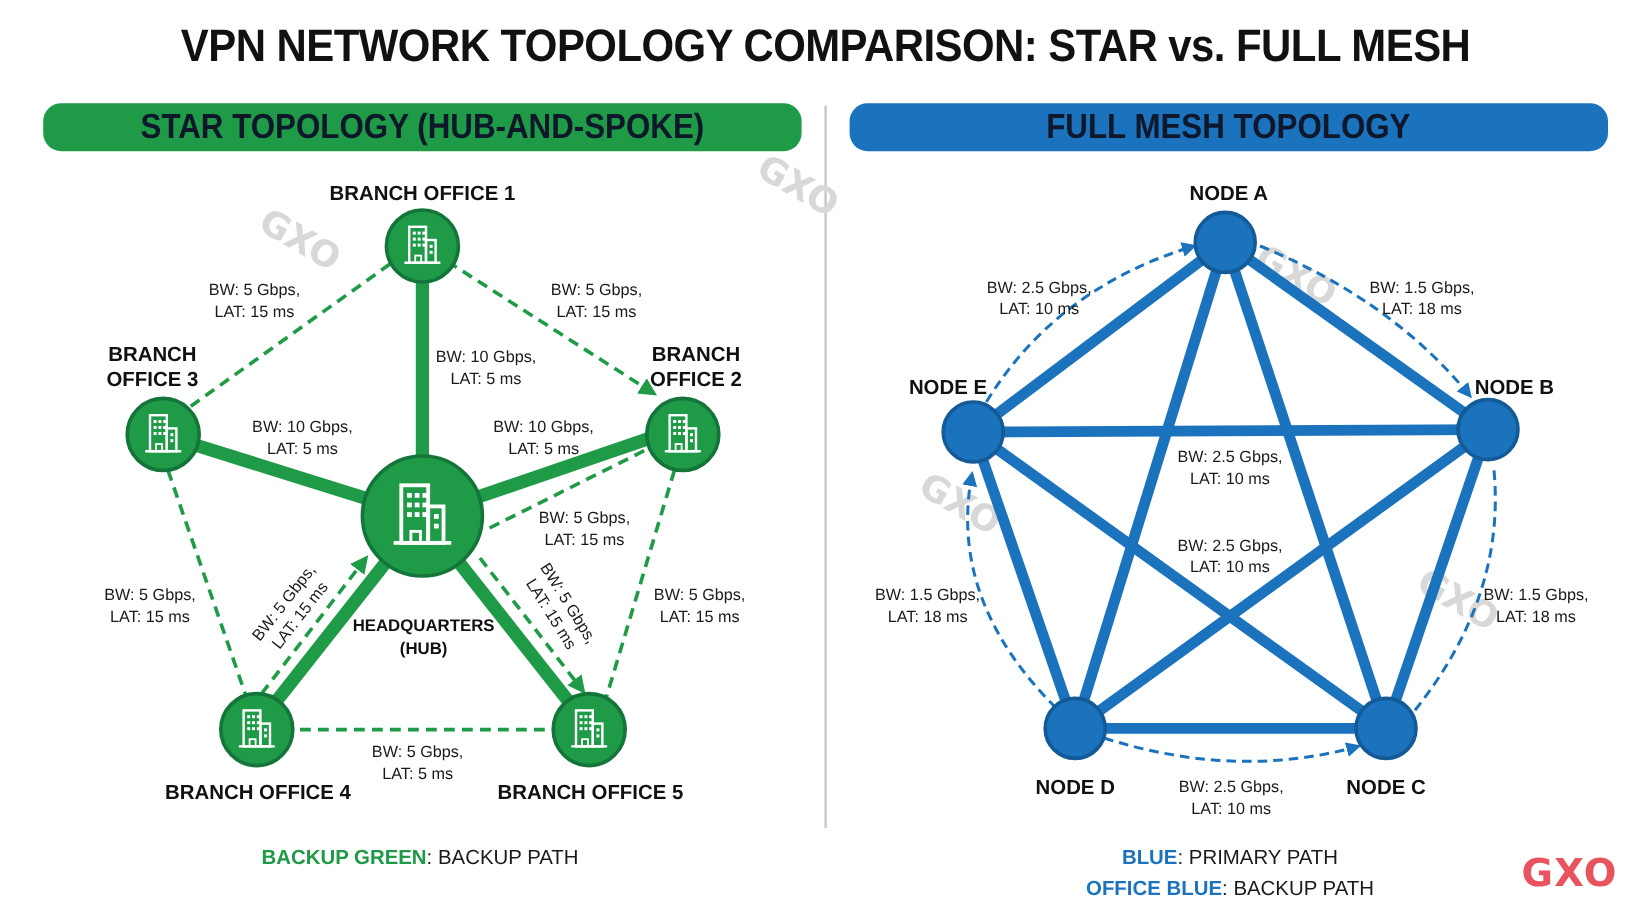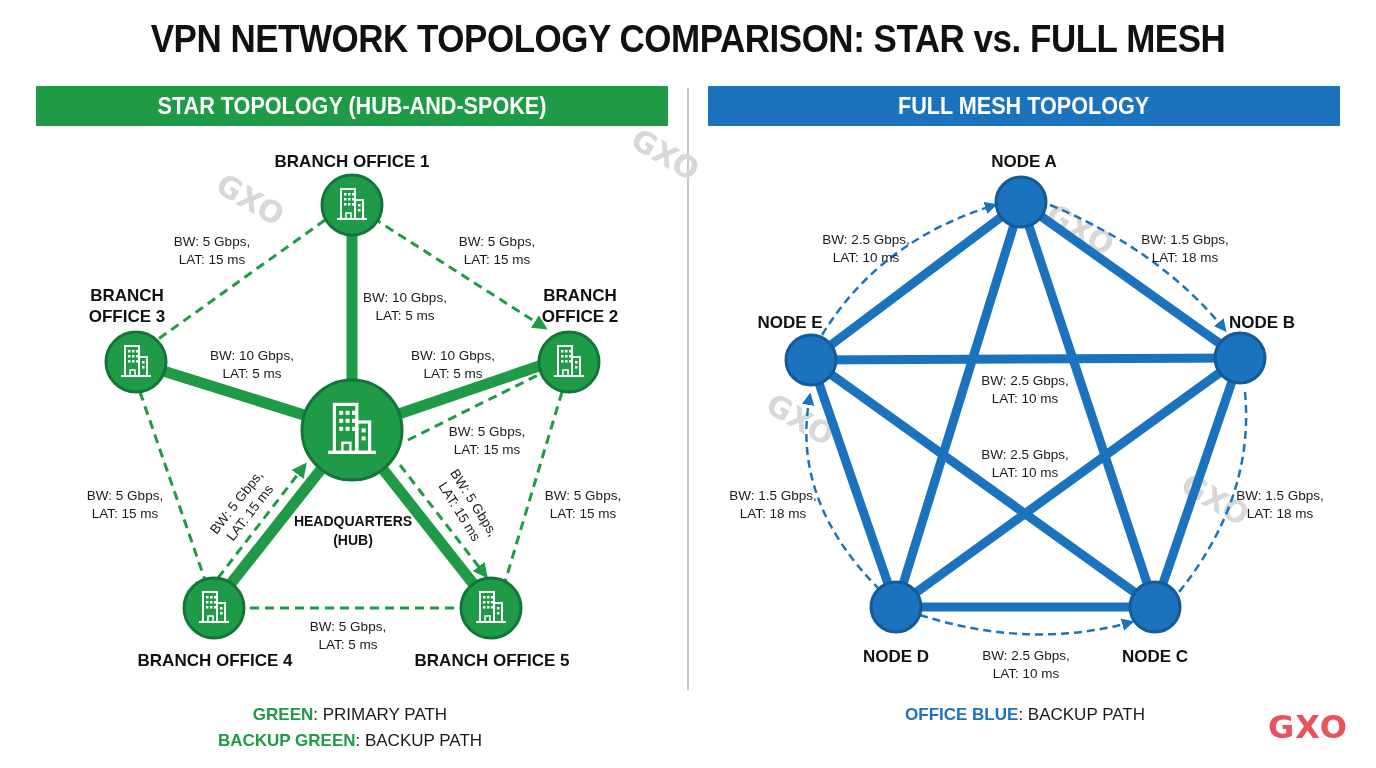--- a/index.html
+++ b/index.html
@@ -11,22 +11,22 @@
   }
   .title {
     position: absolute; left: 0; top: 18px; width: 1376px;
     text-align: center; font-weight: bold; font-size: 38px;
     letter-spacing: -0.5px; color: #111;
     font-family: "Liberation Sans", sans-serif;
     transform: scaleX(0.92);
   }
   .panel-header {
     position: absolute; top: 86px; height: 40px;
-    border-radius: 1px; color: #ffffff; font-weight: bold;
-    font-size: 24px; display: flex; align-items: center; justify-content: center;
+    border-radius: 15px; color: #0f172a; font-weight: bold;
+    font-size: 29px; display: flex; align-items: center; justify-content: center;
   }
   .panel-header span { display: inline-block; transform: scaleX(0.9); }
   .hdr-star { left: 36px; width: 632px; background: #1f9a47; }
   .hdr-mesh { left: 708px; width: 632px; background: #1b72bd; align-items: center; }
   .divider { position: absolute; left: 687px; top: 88px; width: 2px; height: 602px; background: #c8c8c8; }
   svg.diagram { position: absolute; left: 0; top: 0; }
   .lbl { font-family: "Liberation Sans", sans-serif; font-size: 13.5px; fill: #1a1a1a; }
   .node-lbl { font-family: "Liberation Sans", sans-serif; font-size: 17px; font-weight: bold; fill: #111; }
   .wm { font-family: "DejaVu Sans", sans-serif; font-size: 30px; font-weight: bold; fill: #d8d8d8; }
   .legend {
@@ -229,19 +229,19 @@
     <text class="lbl" x="773" y="500" text-anchor="middle">BW: 1.5 Gbps,</text>
     <text class="lbl" x="773" y="518" text-anchor="middle">LAT: 18 ms</text>
     <text class="lbl" x="1280" y="500" text-anchor="middle">BW: 1.5 Gbps,</text>
     <text class="lbl" x="1280" y="518" text-anchor="middle">LAT: 18 ms</text>
     <text class="lbl" x="1026" y="660" text-anchor="middle">BW: 2.5 Gbps,</text>
     <text class="lbl" x="1026" y="678" text-anchor="middle">LAT: 10 ms</text>
   </g>
 </svg>
 
 <div class="legend legend-star">
-  <div><span class="k">GREEN</span><span>: PRIMARY PATH</span></div>
   <div><span class="k">BACKUP GREEN</span><span>: BACKUP PATH</span></div>
 </div>
 <div class="legend legend-mesh">
+  <div><span class="k">BLUE</span><span>: PRIMARY PATH</span></div>
   <div><span class="k">OFFICE BLUE</span><span>: BACKUP PATH</span></div>
 </div>
 <div class="brand">GXO</div>
 
 </body></html>

